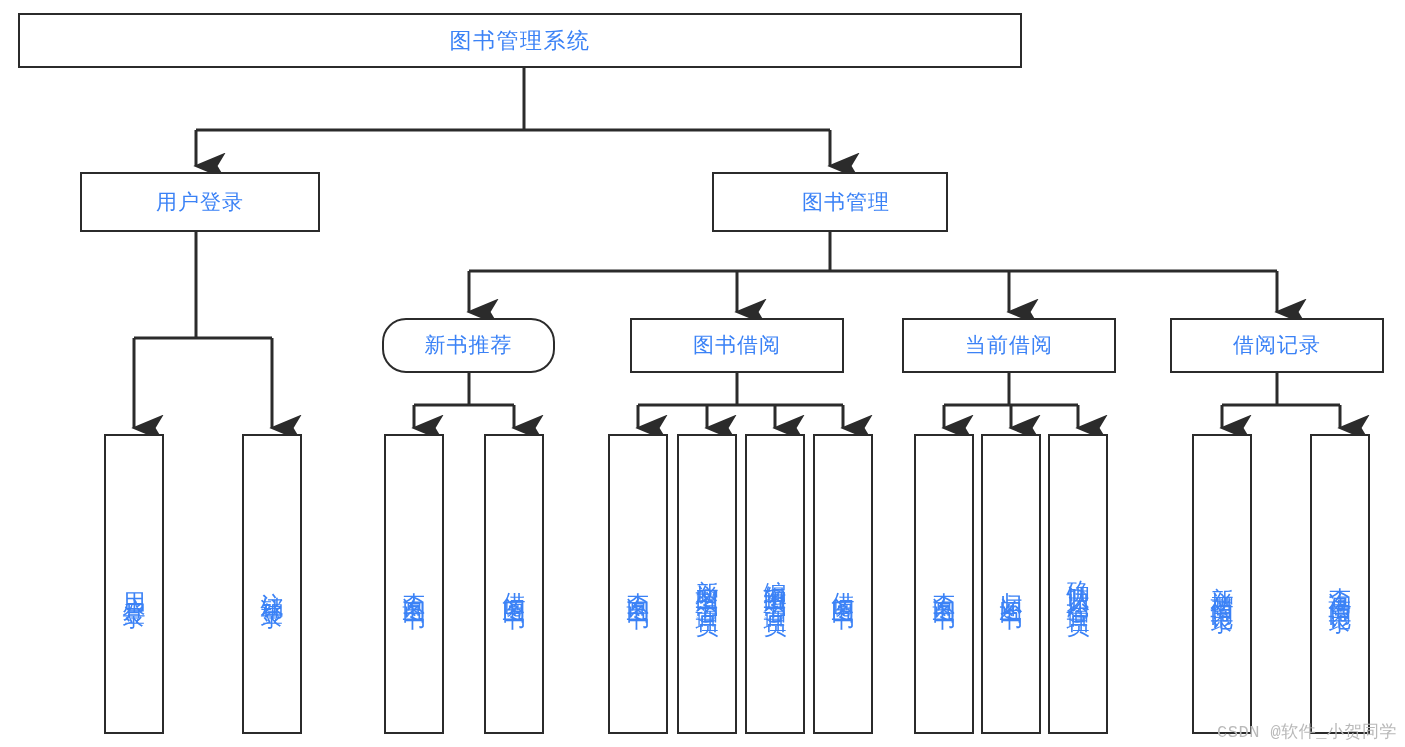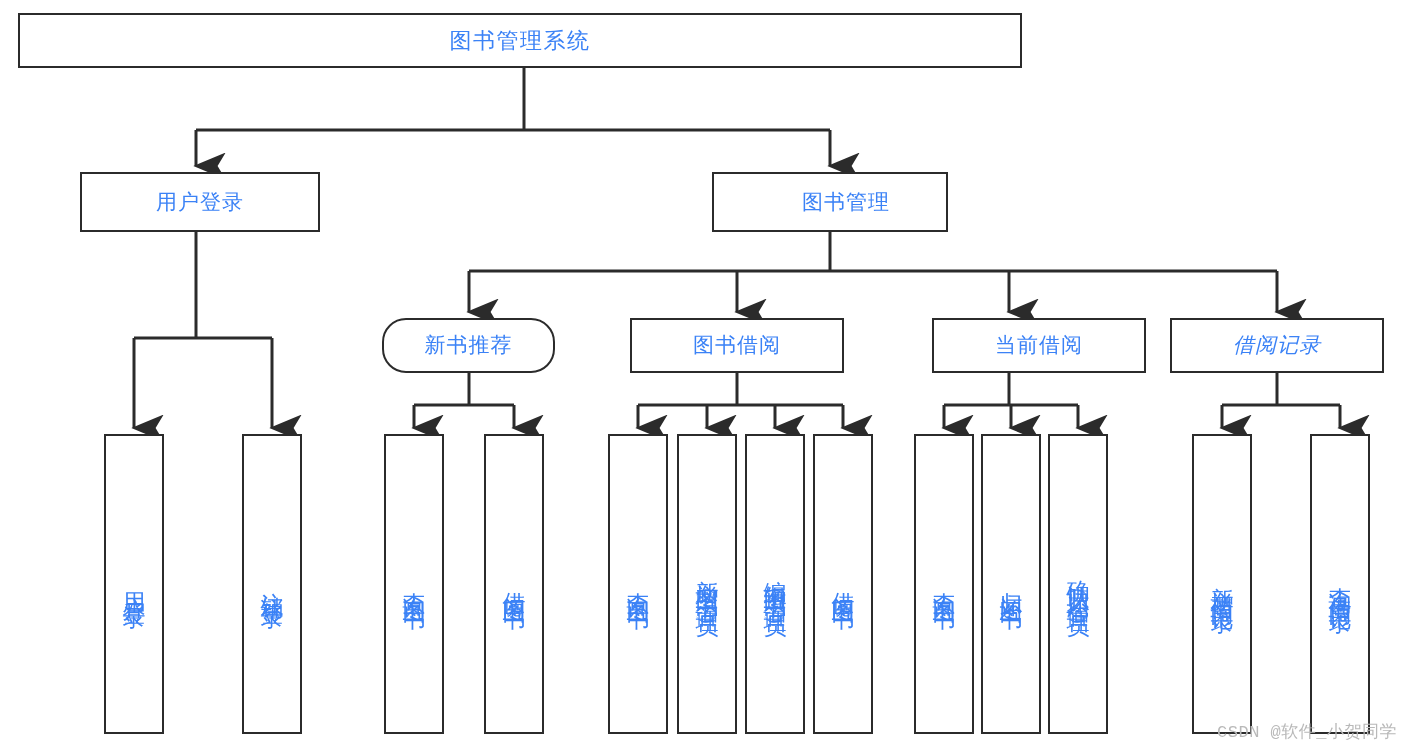--- a/index.html
+++ b/index.html
@@ -122,24 +122,24 @@
   <div class="node h-node" style="left:712px;top:172px;width:236px;height:60px;padding-left:32px;">
     <span class="lbl">图书管理</span>
   </div>
 
   <div class="node h-node" style="left:382px;top:318px;width:173px;height:55px;border-radius:24px;">
     <span class="lbl">新书推荐</span>
   </div>
   <div class="node h-node" style="left:630px;top:318px;width:214px;height:55px;">
     <span class="lbl">图书借阅</span>
   </div>
-  <div class="node h-node" style="left:902px;top:318px;width:214px;height:55px;margin-left:30px;">
+  <div class="node h-node" style="left:902px;top:318px;width:214px;height:55px;">
     <span class="lbl">当前借阅</span>
   </div>
-  <div class="node h-node" style="left:1170px;top:318px;width:214px;height:55px;font-style:italic;">
+  <div class="node h-node" style="left:1170px;top:318px;width:214px;height:55px;">
     <span class="lbl">借阅记录</span>
   </div>
 
   <div class="node v-node" style="left:104px;top:434px;width:60px;height:300px;">
     <span class="lbl">用户登录</span>
   </div>
   <div class="node v-node" style="left:242px;top:434px;width:60px;height:300px;">
     <span class="lbl">注销登录</span>
   </div>
 

